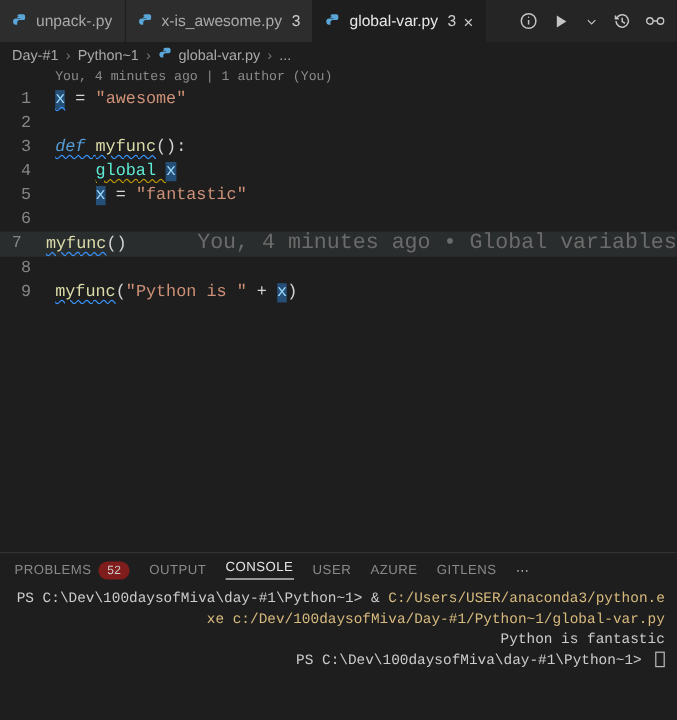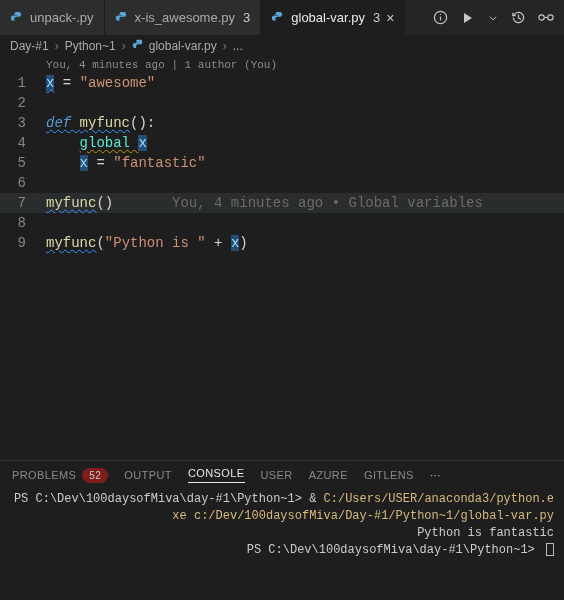--- a/index.html
+++ b/index.html
@@ -96,21 +96,21 @@
   .tk-str{color:#ce9178;}
   .tk-kw{color:#5eead4;}
   .tk-kw2{color:#569cd6;font-style:italic;}
   .tk-def{color:#dcdcaa;}
   .tk-pn{color:#d4d4d4;}
   .tk-fn{color:#dcdcaa;}
   .tk-builtin{color:#dcdcaa;}
   .sel{background:#264f78;}
   .deco-wavy{ text-decoration: underline wavy #3794ff 1px; text-underline-offset:2px;}
   .deco-wavy-y{ text-decoration: underline wavy #b89500 1px; text-underline-offset:2px;}
-  .inline-blame{ color:#6b6b6b; font-size:14px; }
+  .inline-blame{ color:#6b6b6b; font-size:18px; }
   
   .panel {
     position:absolute;
     left:0; right:0; bottom:0;
     height:140px;
     background:#1e1e1e;
     border-top:1px solid #333;
     display:flex;
     flex-direction:column;
   }

